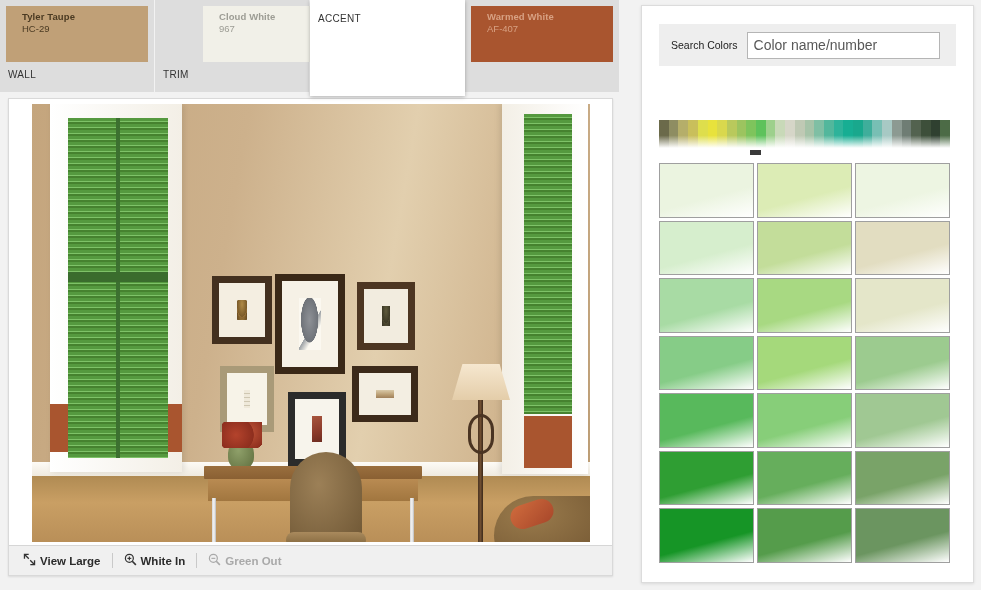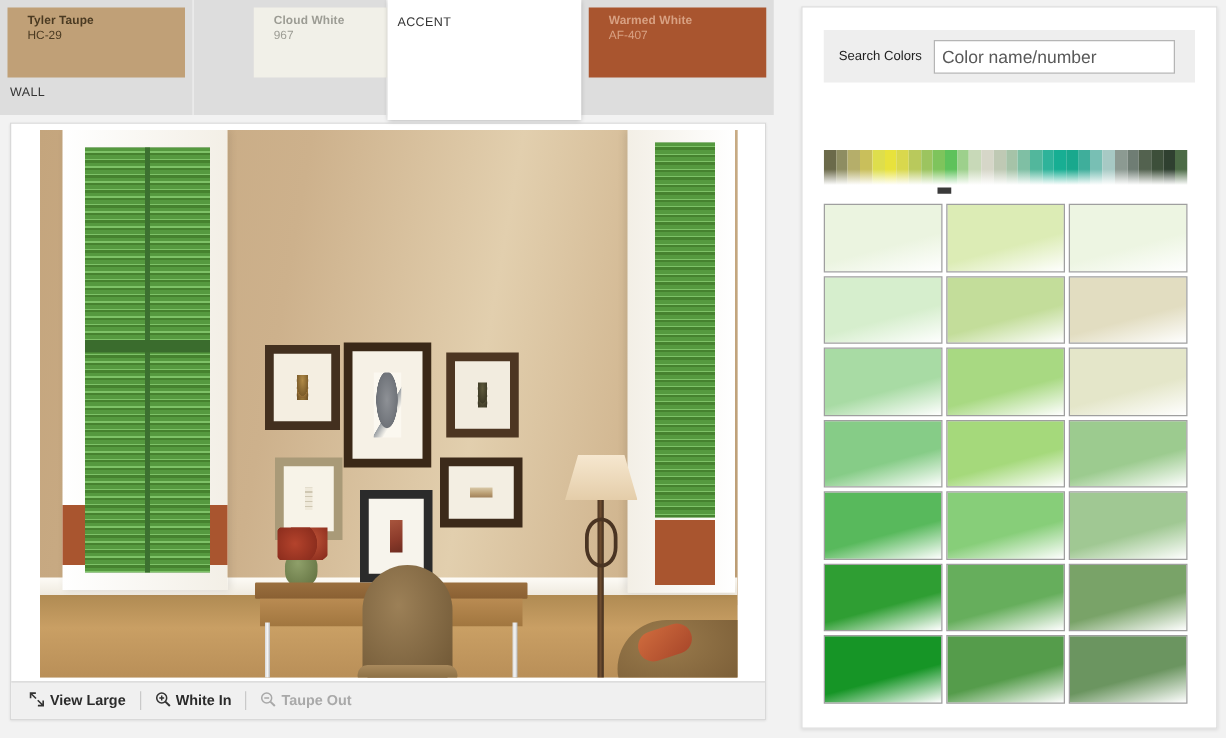--- a/index.html
+++ b/index.html
@@ -246,20 +246,21 @@
           <div class="swatch-code">HC-29</div>
         </div>
         <div class="swatch-role">WALL</div>
       </div>
 
       <div class="swatch-card">
         <div class="swatch-chip" style="background: rgb(241, 240, 232); color: rgb(156, 156, 148); margin-left: 42px;">
           <div class="swatch-name">Cloud White</div>
           <div class="swatch-code">967</div>
         </div>
+        <div class="swatch-role">TRIM</div>
       </div>
 
       <div class="swatch-card selected">
         <div class="swatch-role">ACCENT</div>
       </div>
 
       <div class="swatch-card">
         <div class="swatch-chip" style="background: rgb(169, 85, 47); color: rgb(216, 161, 131);">
           <div class="swatch-name">Warmed White</div>
           <div class="swatch-code">AF-407</div>
@@ -379,21 +380,21 @@
         </div>
         <div class="tool-sep"></div>
         <div class="tool-btn disabled">
           <span>
             <svg width="13" height="13" viewBox="0 0 16 16">
               <circle cx="6.6" cy="6.6" r="4.9" fill="none" stroke="#a9a9a9" stroke-width="1.5"></circle>
               <line x1="10.2" y1="10.2" x2="14.6" y2="14.6" stroke="#a9a9a9" stroke-width="2"></line>
               <line x1="4.2" y1="6.6" x2="9" y2="6.6" stroke="#a9a9a9" stroke-width="1.4"></line>
             </svg>
           </span>
-          <span>Taupe Out</span>
+          <span>Green Out</span>
         </div>
       </div>
 
     </div>
   </div>
 
   <div id="right-panel">
 
     <div id="search-row">
       <span id="search-label">Search Colors</span>

